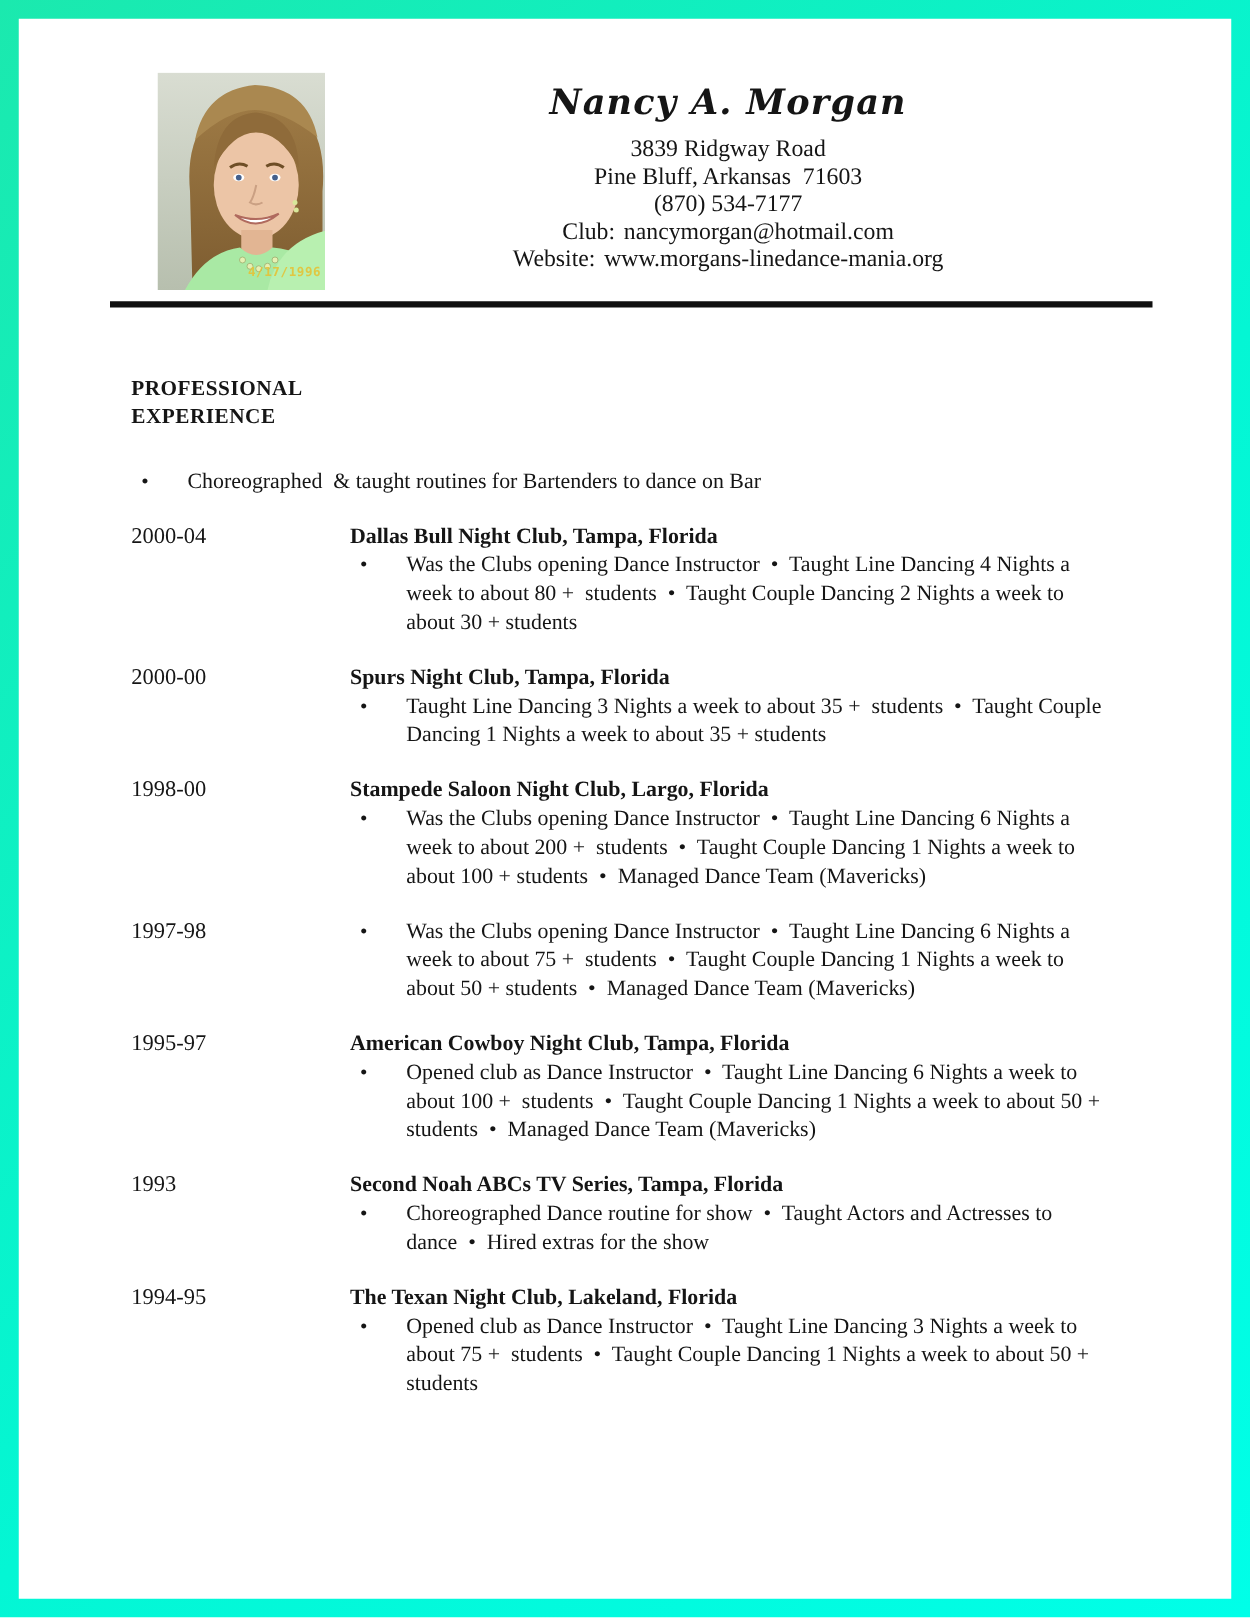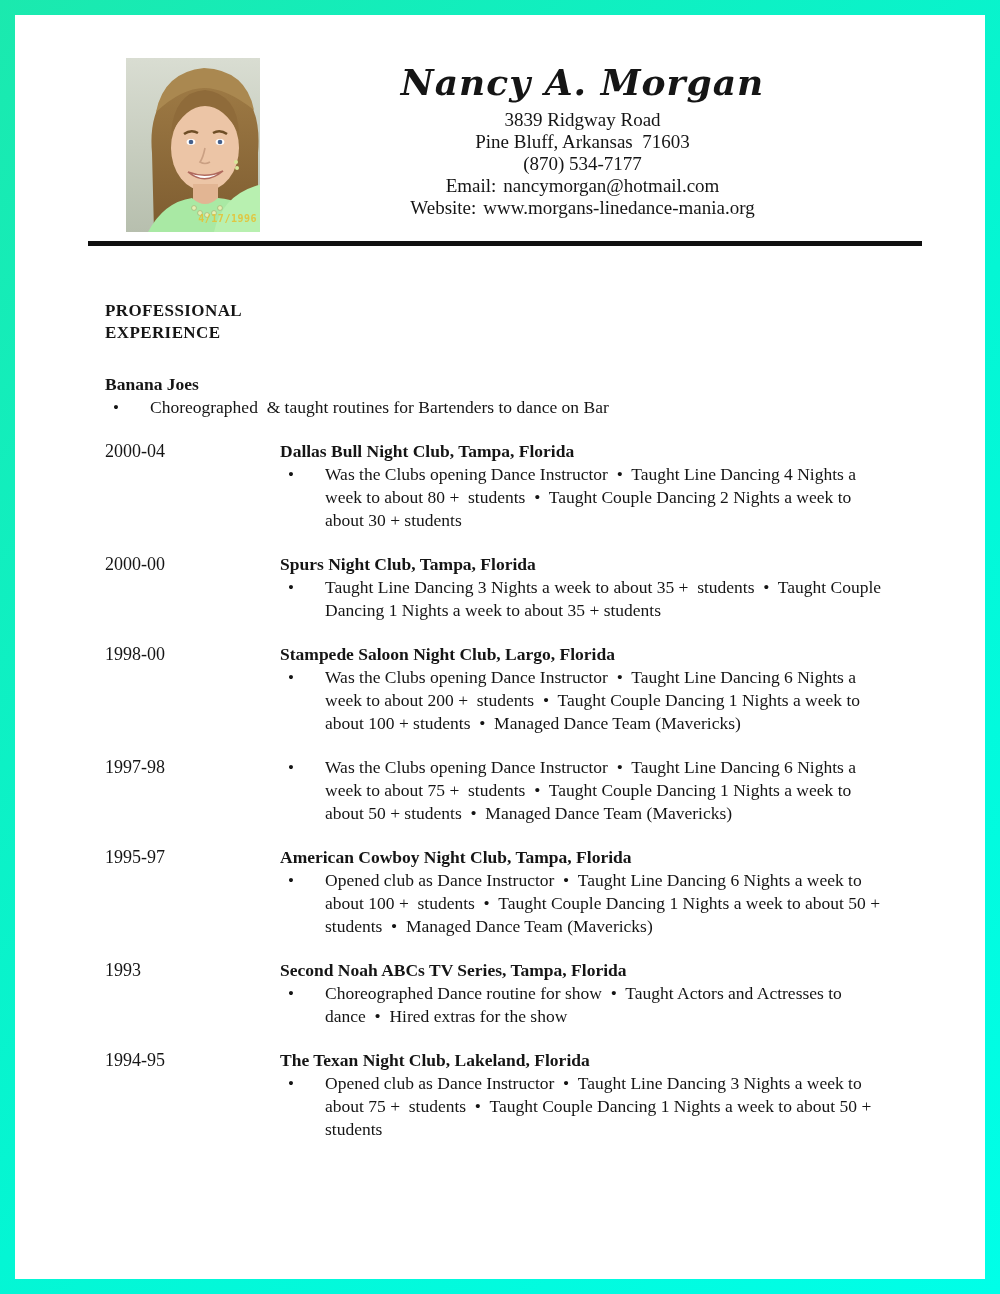--- a/index.html
+++ b/index.html
@@ -34,21 +34,21 @@
     letter-spacing:0.5px;
   }
 
   .contact {
     position:absolute; left:230px; top:44px; width:675px;
     text-align:center;
   }
   .name {
     font-family:"DejaVu Serif", serif;
     font-style:italic; font-weight:bold;
-    font-size:36px; line-height:46px;
+    font-size:28px; line-height:46px;
     letter-spacing:1px;
     margin-bottom:4px;
   }
   .contact-line {
     font-size:19px; line-height:22px;
     white-space:pre-wrap;
   }
   .contact-line .lbl { margin-right:7px; }
 
   .rule {
@@ -144,35 +144,34 @@
         <circle cx="111" cy="110" r="2" fill="#d8e89a"></circle>
       </svg>
       <span class="stamp">4/17/1996</span>
     </div>
 
     <div class="contact">
       <h1 class="name">Nancy A. Morgan</h1>
       <div class="contact-line">3839 Ridgway Road</div>
       <div class="contact-line">Pine Bluff, Arkansas  71603</div>
       <div class="contact-line">(870) 534-7177</div>
-      <div class="contact-line"><span class="lbl">Email:</span><span>nancymorgan@hotmail.com</span></div>
+      <div class="contact-line"><span class="lbl">Club:</span><span>nancymorgan@hotmail.com</span></div>
       <div class="contact-line"><span class="lbl">Website:</span><span>www.morgans-linedance-mania.org</span></div>
     </div>
 
     <div class="rule"></div>
 
     <div class="section-heading">
       <div>PROFESSIONAL</div>
       <div>EXPERIENCE</div>
     </div>
 
     <div class="experience" id="experience-list">
   <div class="row">
     <div class="entry">
-      <div class="title">Banana Joes</div>
       <div class="bullet-row">
         <span class="glyph">•</span>
         <span class="btext">Choreographed  &amp; taught routines for Bartenders to dance on Bar</span>
       </div>
     </div>
   </div>
 
   <div class="row">
     <div class="dates">2000-04</div>
     <div class="entry">

